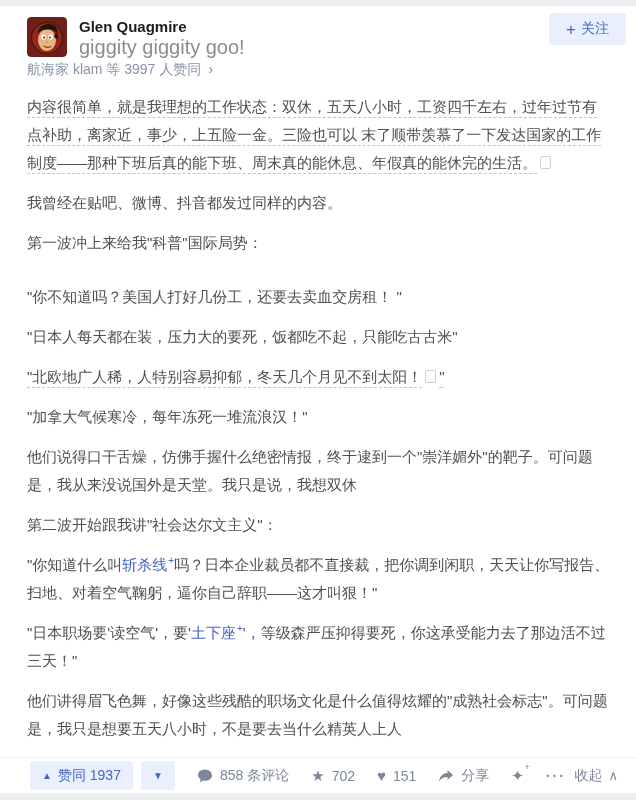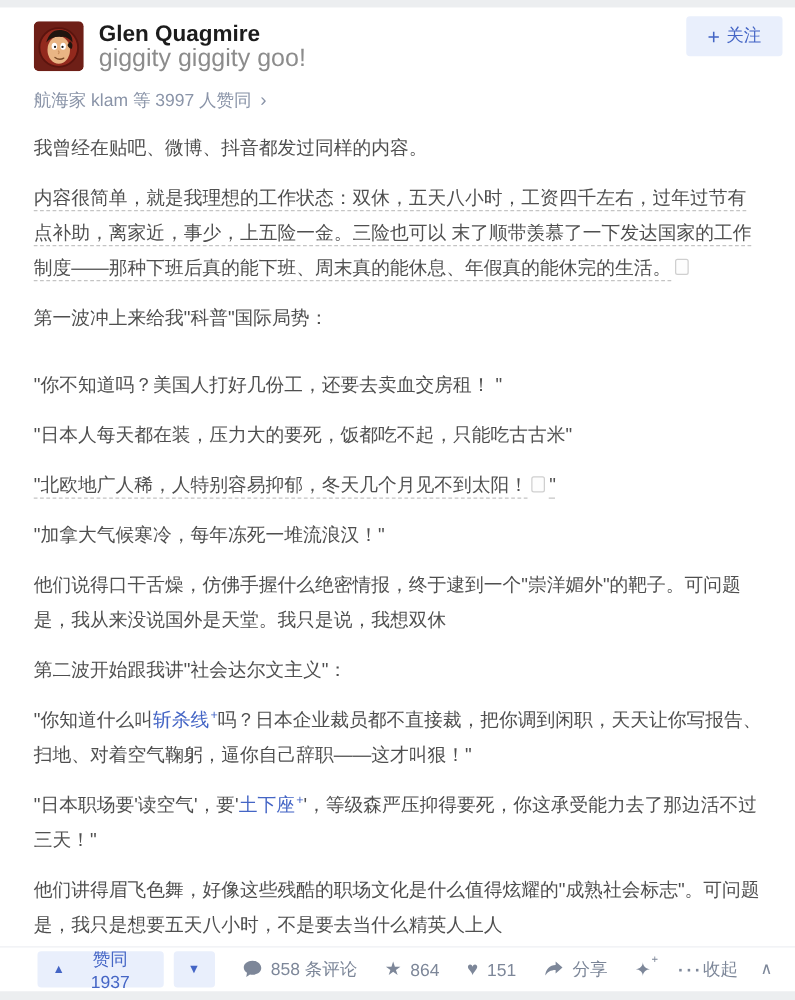--- a/index.html
+++ b/index.html
@@ -11,31 +11,31 @@
   html,body{margin:0;padding:0}
   body{
     width:636px;height:800px;overflow:hidden;background:var(--page-bg);
     font-family:"Liberation Sans","DejaVu Sans",sans-serif;
   }
   .card{position:relative;margin-top:6px;height:787px;background:#fff;overflow:hidden}
   
   .header{position:relative;padding:11px 20px 0 27px}
   .avatar{width:40px;height:40px;border-radius:4px;display:block;cursor:pointer}
   .author{position:absolute;left:79px;top:11px}
-  .author-name{font-size:18px;font-weight:bold;color:#1c1c1c;line-height:20px;cursor:pointer}
+  .author-name{font-size:15px;font-weight:bold;color:#1c1c1c;line-height:20px;cursor:pointer}
   .author-bio{font-size:20px;color:#8c8c8c;line-height:19px;margin-top:1px}
   .follow-btn{
     position:absolute;right:10px;top:7px;height:32px;padding:0 17px;
     background:var(--light-blue-bg);color:var(--accent-blue);
     border:none;border-radius:3px;font-size:14px;cursor:pointer;
     display:flex;align-items:center;gap:5px;font-family:inherit;
   }
   .follow-plus{font-size:17px;line-height:1;font-weight:400}
   
-  .meta{margin:13px 27px 0;font-size:14px;color:var(--meta-gray);cursor:pointer;line-height:20px}
+  .meta{margin:2px 27px 0;font-size:14px;color:var(--meta-gray);cursor:pointer;line-height:20px}
   .meta .chev{font-size:15px;margin-left:3px}
   
   .article{margin-top:14px;padding:0 26px 80px 27px;font-size:15px;line-height:28px;color:var(--text-color)}
   .article p{margin:0 0 12px}
   .article p.big-gap{margin-bottom:26px}
   .u-dashed{
     text-decoration-line:underline;text-decoration-style:dashed;
     text-decoration-color:var(--underline-gray);text-decoration-thickness:1px;
     text-underline-offset:5px;
   }
@@ -51,27 +51,27 @@
     border-top:1px solid #eef0f3;display:flex;align-items:center;
     padding:0 18px 0 30px;color:var(--bar-gray);font-size:14px;
   }
   .vote-btn{
     height:29px;background:var(--light-blue-bg);color:var(--accent-blue);
     border:none;border-radius:3px;font-size:14px;display:flex;align-items:center;
     gap:6px;padding:0 12px;cursor:pointer;font-family:inherit;
   }
   .vote-btn .tri{font-size:10px}
   .down-btn{width:34px;justify-content:center;padding:0;margin-left:8px}
-  .bar-item{display:flex;gap:7px;margin-left:22px;cursor:pointer;white-space:nowrap}
+  .bar-item{display:flex;align-items:center;gap:7px;margin-left:22px;cursor:pointer;white-space:nowrap}
   .bar-item svg{display:block}
   .glyph{font-size:15px;line-height:1}
   .sparkle-wrap{position:relative;display:inline-block}
   .sparkle-plus{position:absolute;top:-6px;right:-6px;font-size:9px}
   .more-dots{letter-spacing:2px;font-weight:bold;font-size:14px}
-  .collapse{margin-left:auto;gap:18px}
+  .collapse{margin-left:auto;gap:6px}
   .collapse .chev-up{font-size:13px}
 </style>
 </head>
 <body>
 
 <div class="card">
 
   <div class="header">
     <svg class="avatar" viewBox="0 0 40 40" xmlns="http://www.w3.org/2000/svg">
       <rect width="40" height="40" rx="4" fill="#6e1f17"></rect>
@@ -96,22 +96,22 @@
       <span>关注</span>
     </button>
   </div>
 
   <div class="meta">
     <span>航海家 klam 等 3997 人赞同</span>
     <span class="chev">›</span>
   </div>
 
   <div class="article">
+      <p><span class="u-dashed">内容很简单，就是我理想的工作状态：双休，五天八小时，工资四千左右，过年过节有点补助，离家近，事少，上五险一金。三险也可以 末了顺带羡慕了一下发达国家的工作制度——那种下班后真的能下班、周末真的能休息、年假真的能休完的生活。</span><span class="emoji-box"></span></p>
       <p><span>我曾经在贴吧、微博、抖音都发过同样的内容。</span></p>
-      <p><span class="u-dashed">内容很简单，就是我理想的工作状态：双休，五天八小时，工资四千左右，过年过节有点补助，离家近，事少，上五险一金。三险也可以 末了顺带羡慕了一下发达国家的工作制度——那种下班后真的能下班、周末真的能休息、年假真的能休完的生活。</span><span class="emoji-box"></span></p>
       <p class="big-gap"><span>第一波冲上来给我"科普"国际局势：</span></p>
       <p><span>"你不知道吗？美国人打好几份工，还要去卖血交房租！ "</span></p>
       <p><span>"日本人每天都在装，压力大的要死，饭都吃不起，只能吃古古米"</span></p>
       <p><span class="u-dashed">"北欧地广人稀，人特别容易抑郁，冬天几个月见不到太阳！</span><span class="emoji-box"></span><span class="u-dashed">"</span></p>
       <p><span>"加拿大气候寒冷，每年冻死一堆流浪汉！"</span></p>
       <p><span>他们说得口干舌燥，仿佛手握什么绝密情报，终于逮到一个"崇洋媚外"的靶子。可问题是，我从来没说国外是天堂。我只是说，我想双休</span></p>
       <p><span>第二波开始跟我讲"社会达尔文主义"：</span></p>
       <p><span>"你知道什么叫</span><a class="t-link">斩杀线</a><sup class="link-plus">+</sup><span>吗？日本企业裁员都不直接裁，把你调到闲职，天天让你写报告、扫地、对着空气鞠躬，逼你自己辞职——这才叫狠！"</span></p>
       <p><span>"日本职场要'读空气'，要'</span><a class="t-link">土下座</a><sup class="link-plus">+</sup><span>'，等级森严压抑得要死，你这承受能力去了那边活不过三天！"</span></p>
       <p><span>他们讲得眉飞色舞，好像这些残酷的职场文化是什么值得炫耀的"成熟社会标志"。可问题是，我只是想要五天八小时，不是要去当什么精英人上人</span></p>
@@ -126,21 +126,21 @@
       <span class="tri">▼</span>
     </button>
     <div class="bar-item">
       <svg width="16" height="16" viewBox="0 0 16 16">
         <path d="M8 1.5c-3.9 0-7 2.4-7 5.4 0 1.7 1 3.2 2.6 4.2L3 14.5l3-1.9c.6.1 1.3.2 2 .2 3.9 0 7-2.4 7-5.4S11.9 1.5 8 1.5z" fill="currentColor"></path>
       </svg>
       <span>858 条评论</span>
     </div>
     <div class="bar-item">
       <span class="glyph">★</span>
-      <span>864</span>
+      <span>702</span>
     </div>
     <div class="bar-item">
       <span class="glyph">♥</span>
       <span>151</span>
     </div>
     <div class="bar-item">
       <svg width="16" height="16" viewBox="0 0 16 16">
         <path d="M9.5 2.2 15 7 9.5 11.8 9.5 8.9 C5.4 8.9 2.9 10.6 1.2 13.4 1.6 8.4 4.8 5.2 9.5 5 Z" fill="currentColor"></path>
       </svg>
       <span>分享</span>

